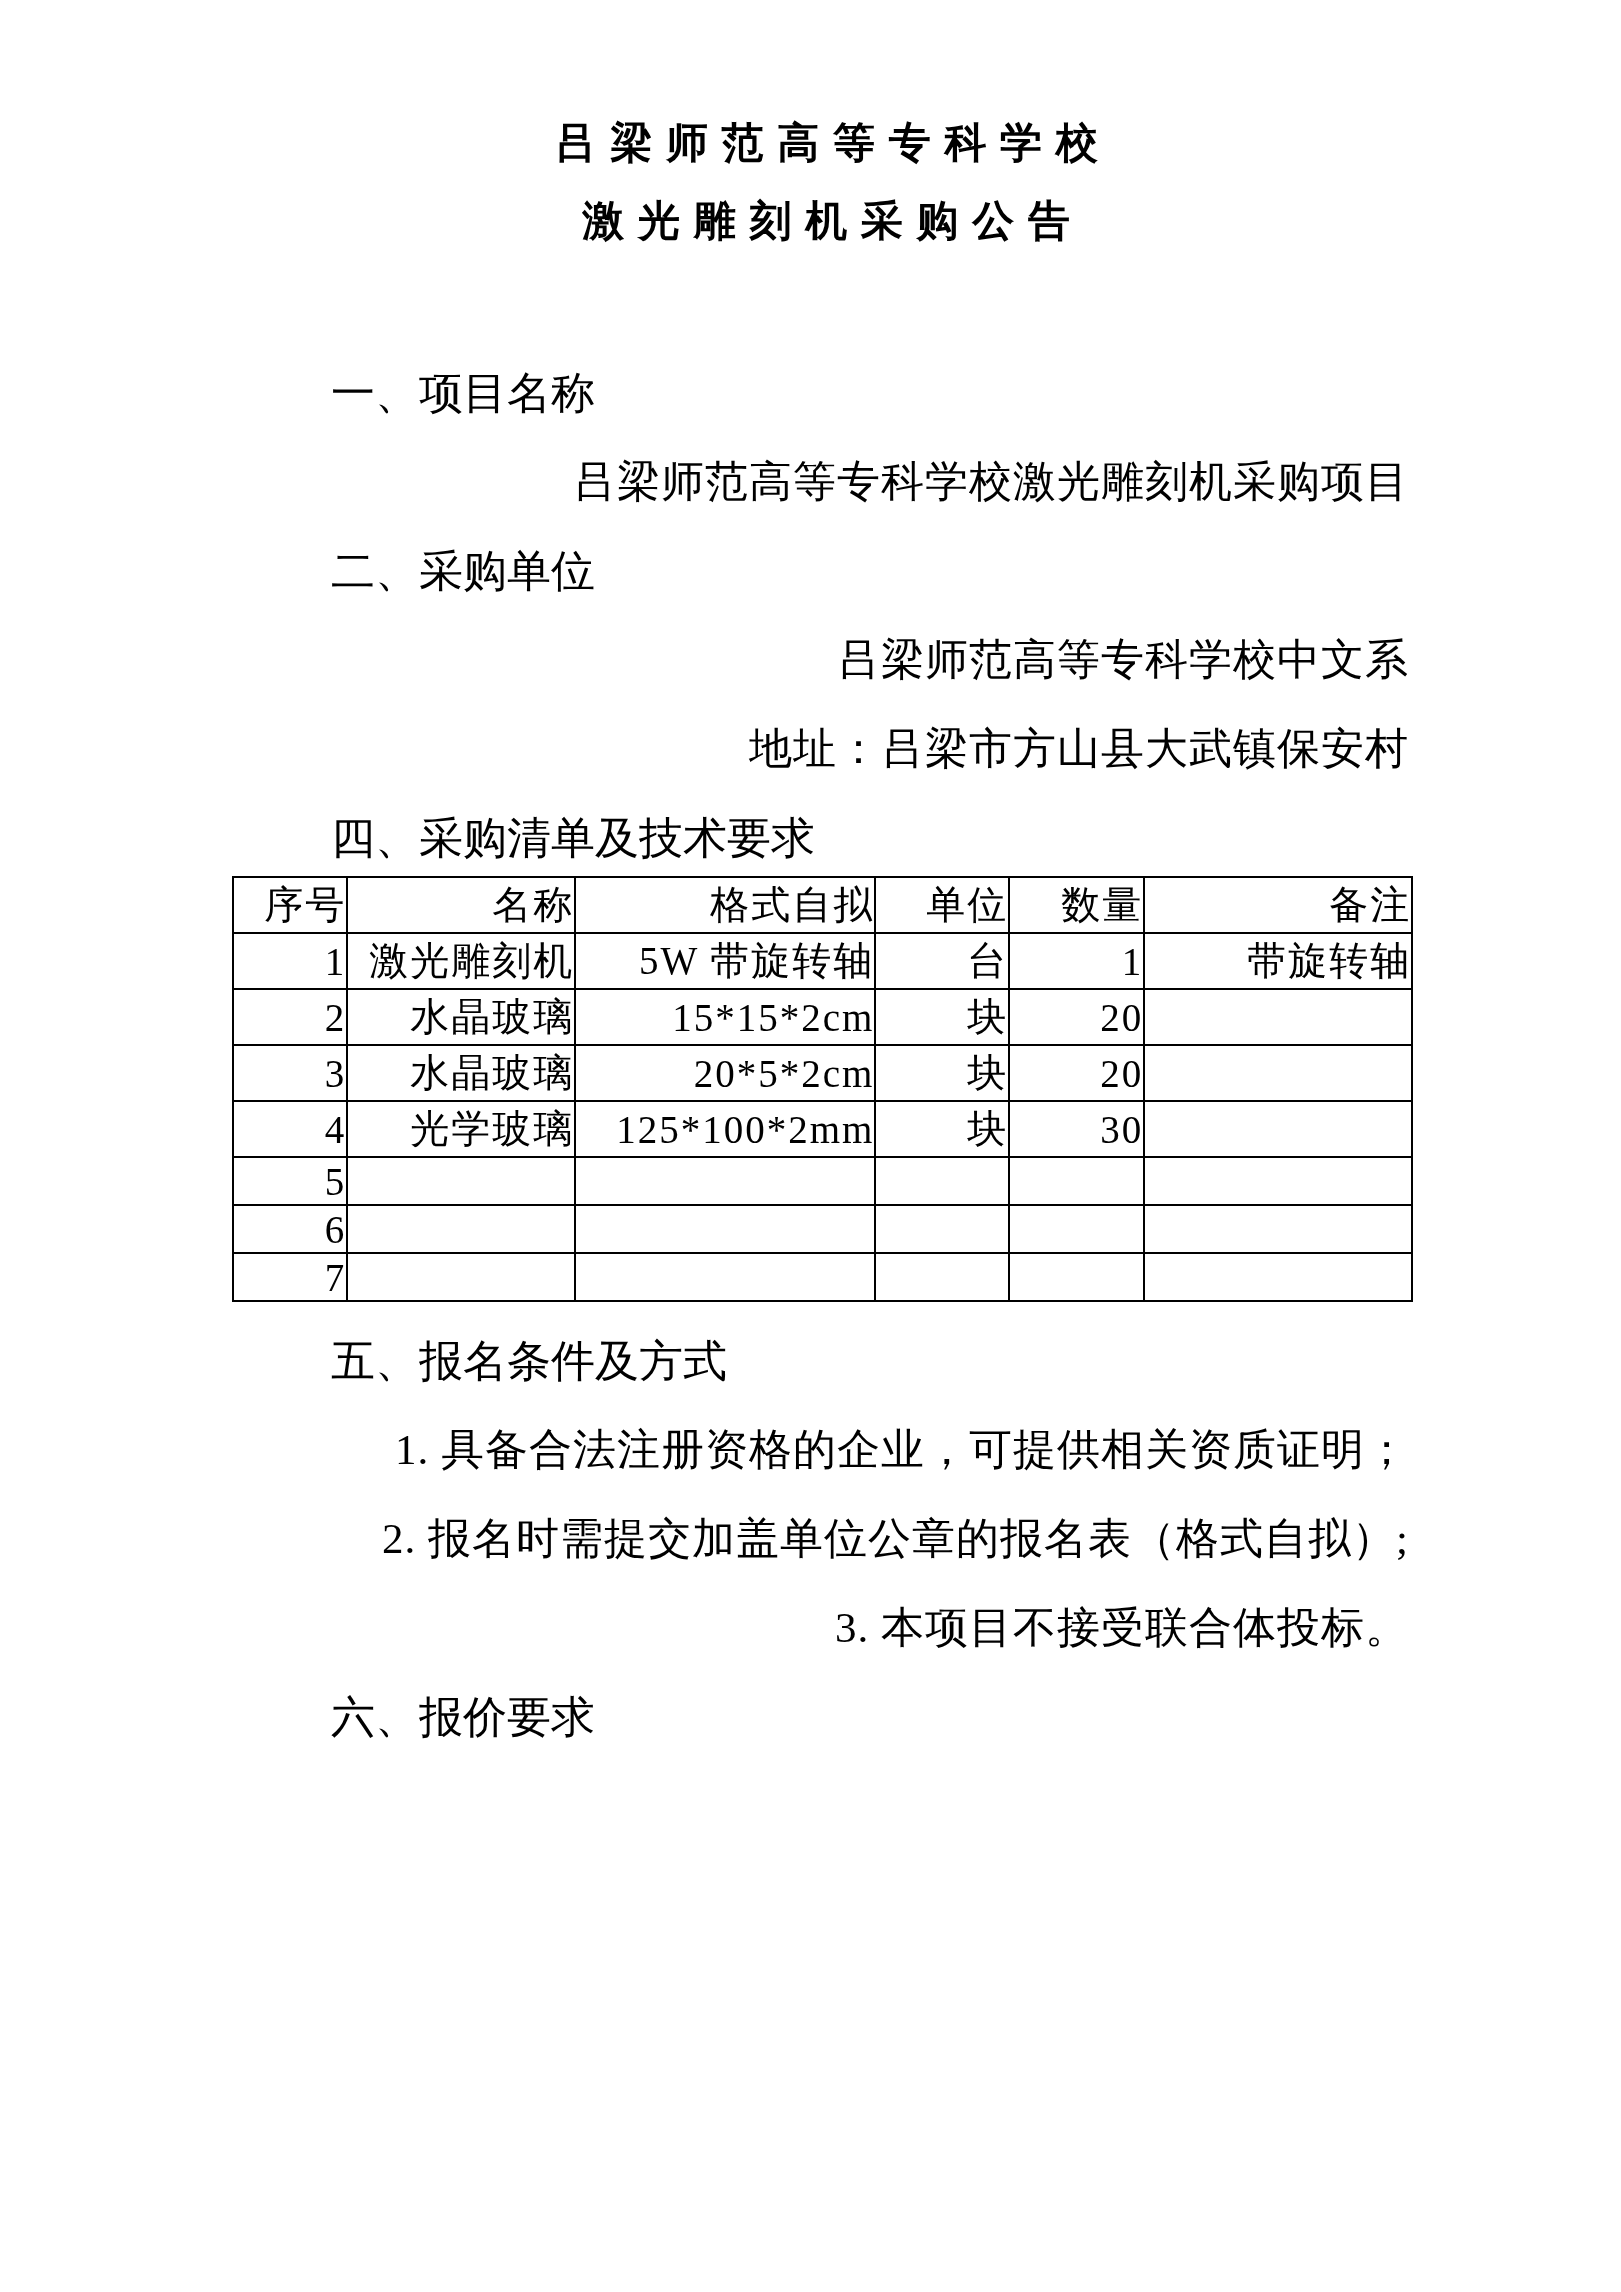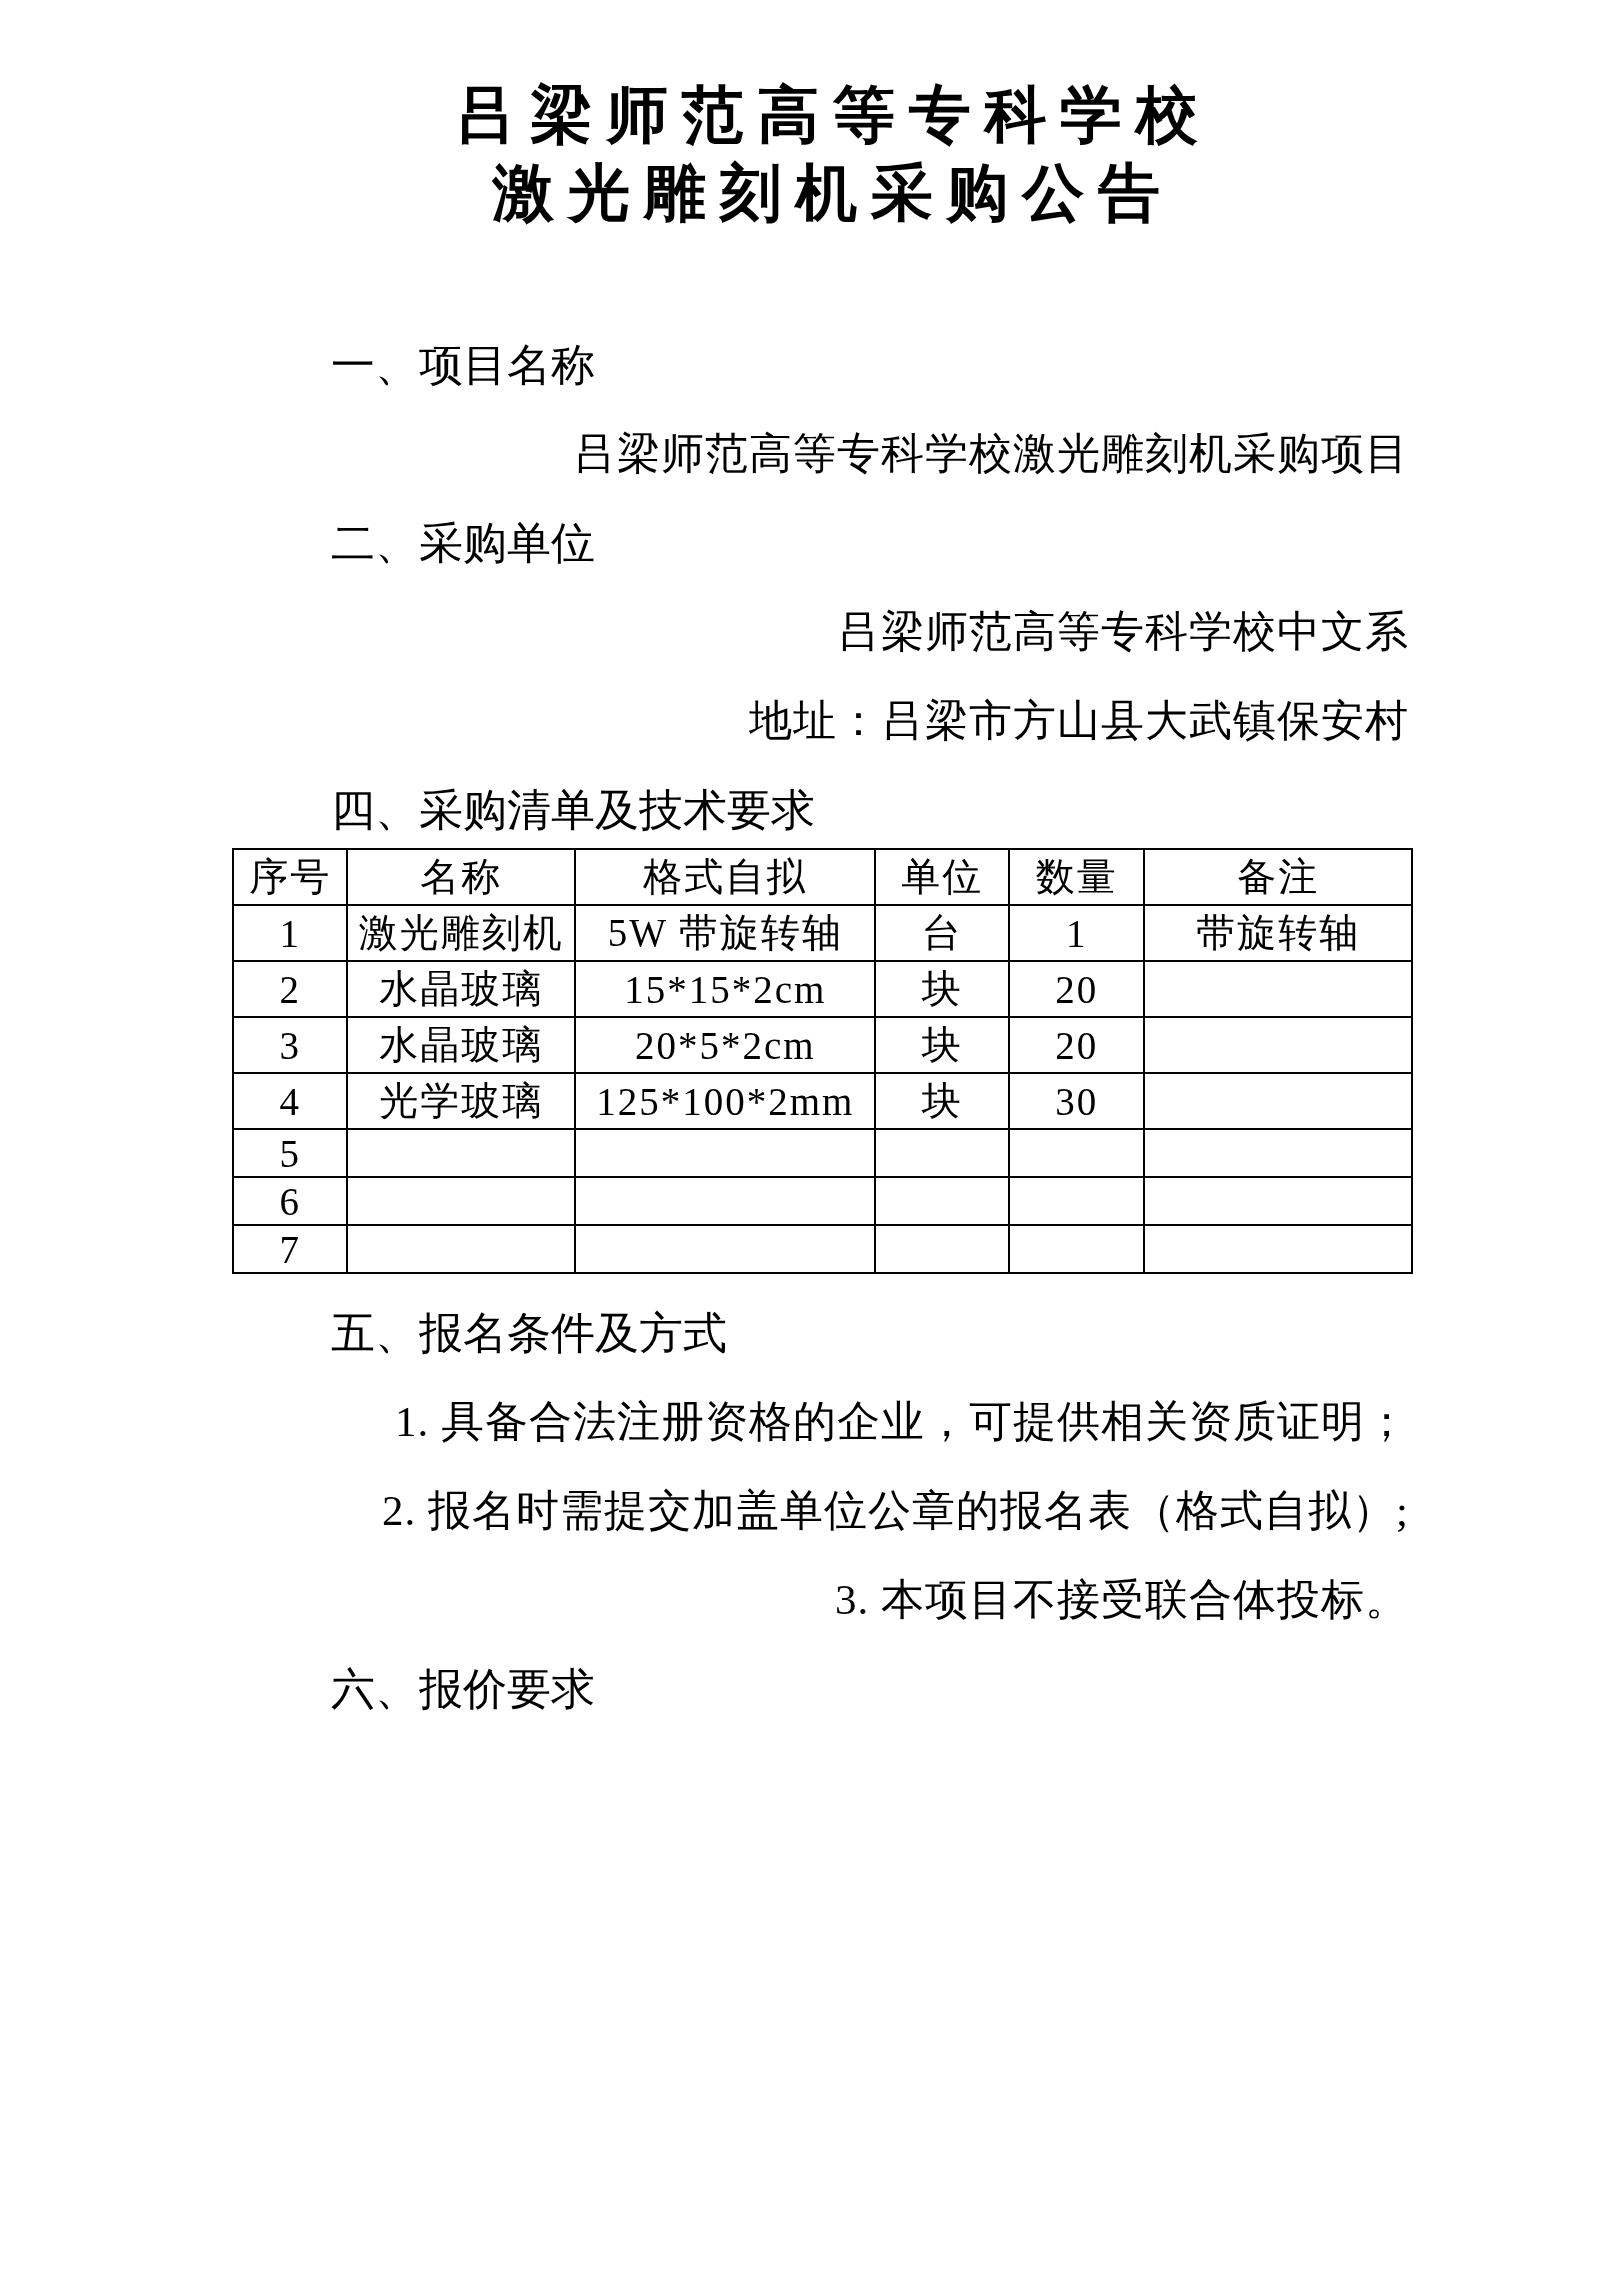--- a/index.html
+++ b/index.html
@@ -15,26 +15,26 @@
     color: #000000;
     overflow: hidden;
   }
   .content {
     position: absolute;
     left: 245px;
     top: 0;
     width: 1176px;
   }
   .doc-title {
-    padding-top: 76px;
+    padding-top: 104px;
     margin-bottom: 94px;
     text-align: center;
     font-family: "Liberation Sans", "DejaVu Sans", sans-serif;
     font-weight: 700;
-    font-size: 62px;
+    font-size: 42px;
     line-height: 78px;
     letter-spacing: 13.7px;
     white-space: nowrap;
   }
   .sec-heading {
     margin: 0;
     font-family: "Liberation Sans", "DejaVu Sans", sans-serif;
     font-weight: 400;
     font-size: 44px;
     line-height: 77px;
@@ -62,21 +62,21 @@
     border: 2.9px solid #000000;
     font-family: "Liberation Serif", "DejaVu Serif", serif;
   }
   .purchase-table td {
     border-left: 2px solid #000000;
     border-right: 2px solid #000000;
     border-top: 2.9px solid #000000;
     border-bottom: 2.9px solid #000000;
     height: 46px;
     padding: 0;
-    text-align: center;
+    text-align: right;
     vertical-align: middle;
     font-size: 39px;
     letter-spacing: 2px;
     overflow: hidden;
   }
   .purchase-table tr.header-row td {
     height: 51px;
   }
   .post-table {
     margin-top: 19.6px;

